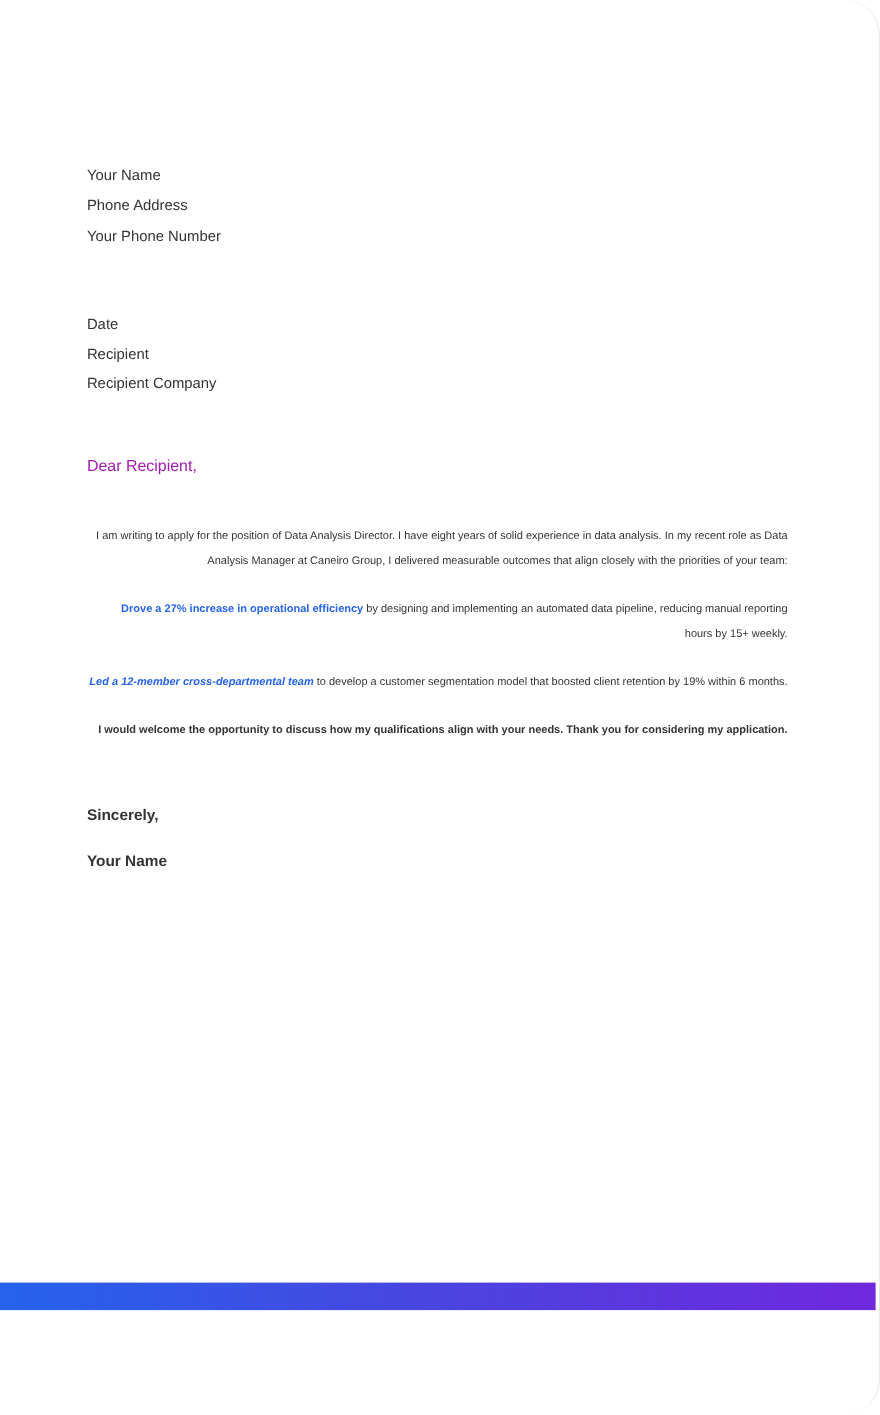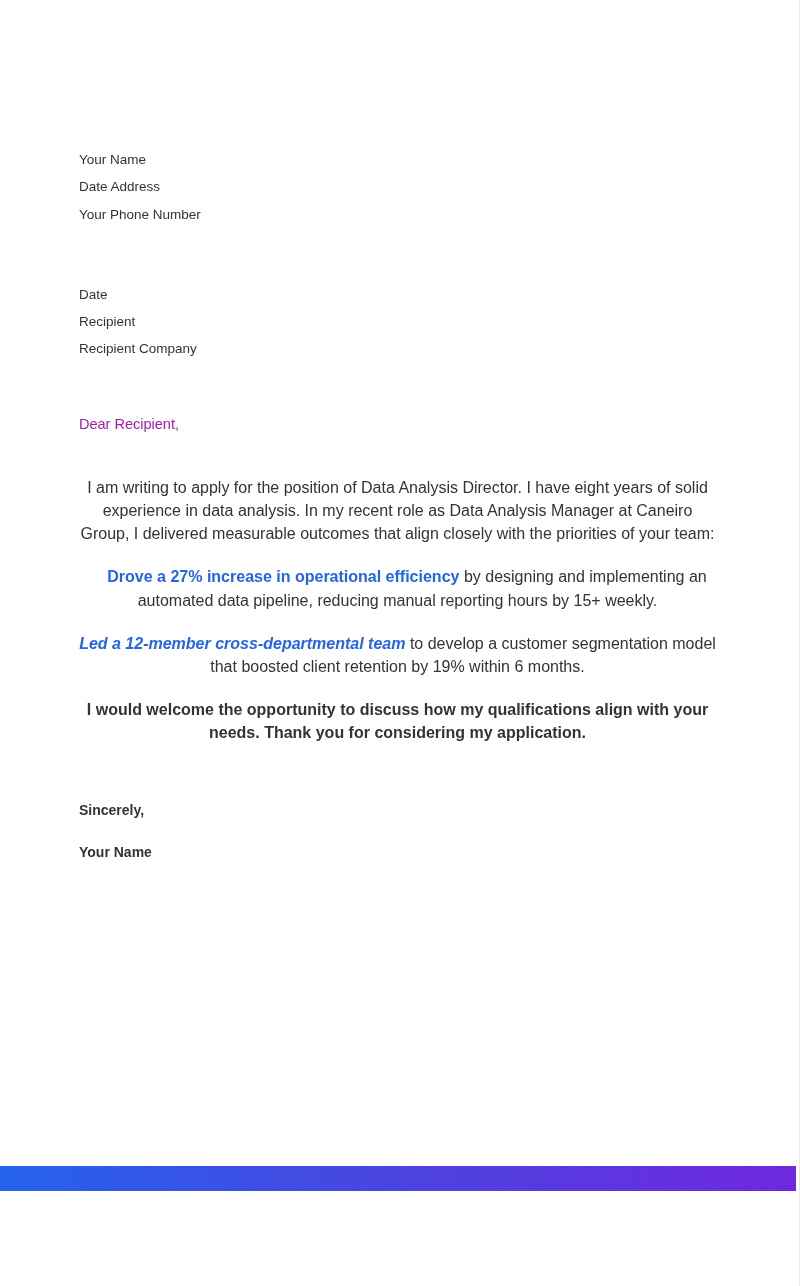--- a/index.html
+++ b/index.html
@@ -9,20 +9,21 @@
   }
   .page {
     position: relative;
     width: 800px;
     height: 1286px;
     background: #ffffff;
     box-sizing: border-box;
     border-right: 1px solid #e8e8e8;
     overflow: hidden;
     font-family: "Liberation Sans", sans-serif;
+    border-radius: 32px;
   }
   .letter {
     position: absolute;
     left: 79px;
     top: 0;
     width: 637px;
   }
   .sender-block {
     margin-top: 146px;
   }
@@ -37,25 +38,25 @@
   .salutation {
     margin-top: 50px;
     font-size: 14.5px;
     line-height: 22px;
     color: #a21caf;
   }
   .body-block {
     margin-top: 41px;
   }
   .para {
-    font-size: 16px;
+    font-size: 10px;
     line-height: 23.2px;
     color: #333333;
     margin: 0 0 20px 0;
-    text-align: center;
+    text-align: right;
   }
   .para:last-child {
     margin-bottom: 6px;
     font-weight: bold;
   }
   .highlight {
     font-weight: bold;
     color: #2563eb;
   }
   .closing-block {
@@ -81,21 +82,21 @@
 </style>
 </head>
 <body>
 
 <div class="page">
 
   <div class="letter">
 
     <div class="sender-block">
       <div class="contact-line">Your Name</div>
-      <div class="contact-line">Date Address</div>
+      <div class="contact-line">Phone Address</div>
       <div class="contact-line">Your Phone Number</div>
     </div>
 
     <div class="recipient-block">
       <div class="contact-line">Date</div>
       <div class="contact-line">Recipient</div>
       <div class="contact-line">Recipient Company</div>
     </div>
 
     <div class="salutation">Dear Recipient,</div>

